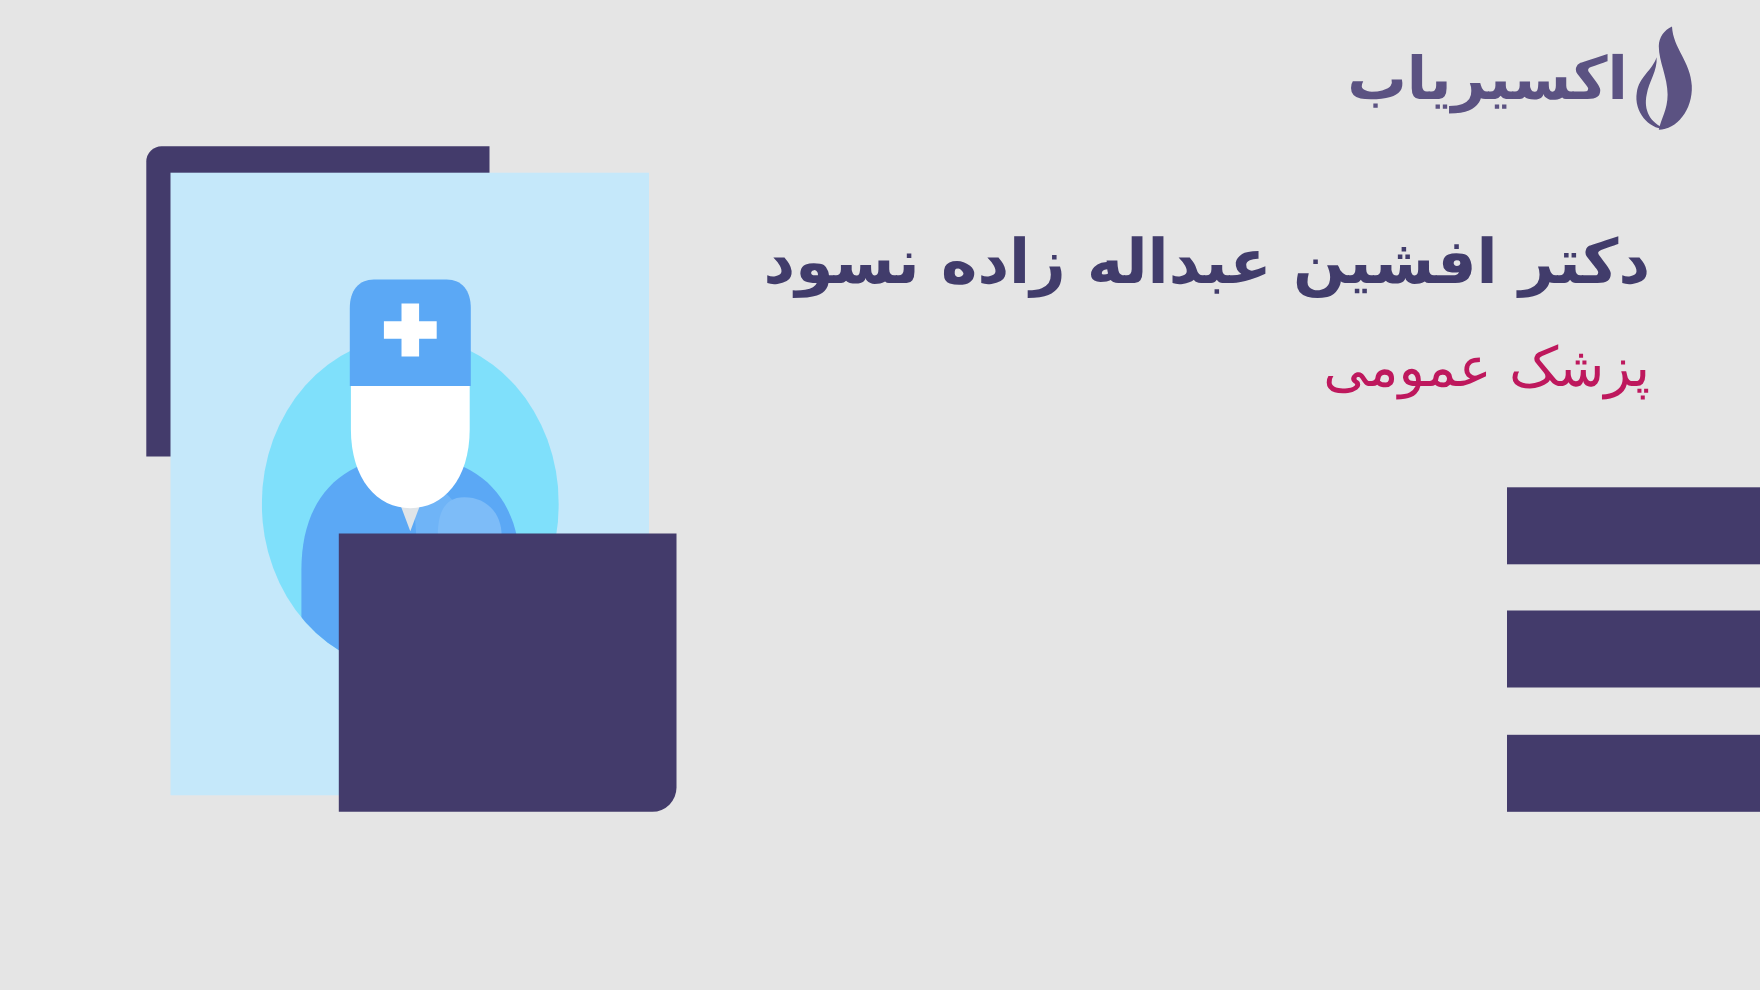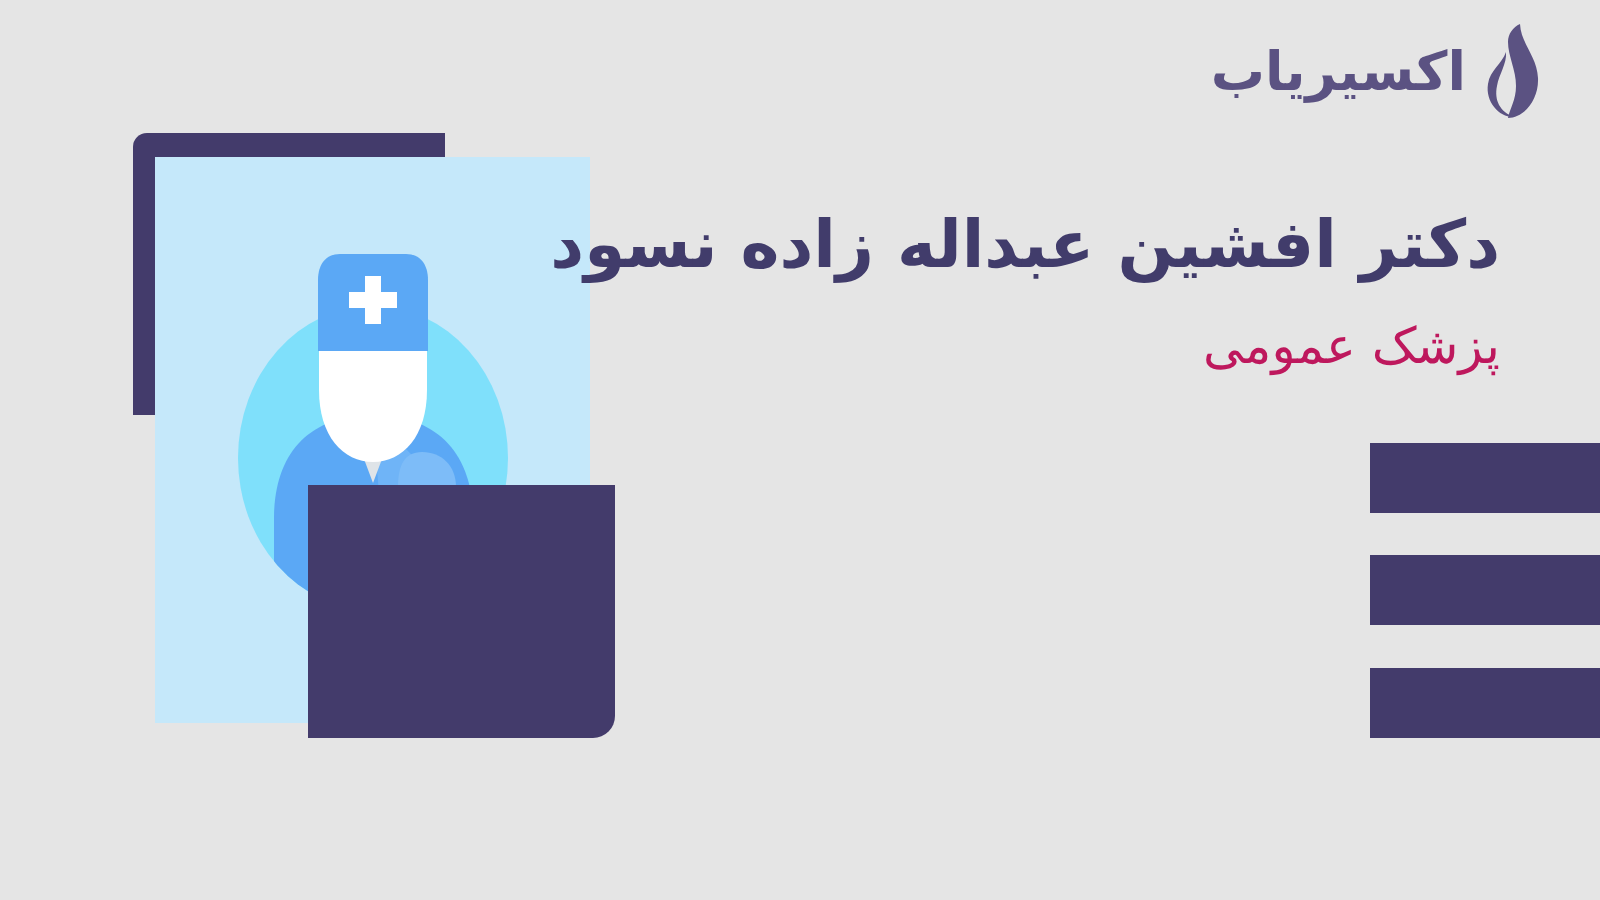--- a/index.html
+++ b/index.html
@@ -23,21 +23,20 @@
   }
 
   
   .logo-block {
     position: absolute;
     top: 22px;
     right: 58px;
     display: flex;
     flex-direction: row;
     align-items: center;
-    gap: 14px;
     direction: rtl;
   }
   .logo-mark {
     width: 62px;
     height: 100px;
     display: block;
     flex: 0 0 auto;
   }
   .logo-wordmark {
     font-family: "DejaVu Sans", "Liberation Sans", sans-serif;
@@ -102,21 +101,21 @@
   .identity {
     position: absolute;
     right: 100px;
     top: 206px;
     width: 1460px;
     text-align: right;
     direction: rtl;
   }
   .doctor-name {
     font-family: "DejaVu Sans", "Liberation Sans", sans-serif;
-    font-size: 66px;
+    font-size: 56px;
     font-weight: 700;
     color: #413c6b;
     line-height: 1.18;
     white-space: nowrap;
     margin: 0;
     direction: rtl;
     unicode-bidi: isolate;
   }
   .doctor-specialty {
     font-family: "DejaVu Serif", "Liberation Serif", serif;

